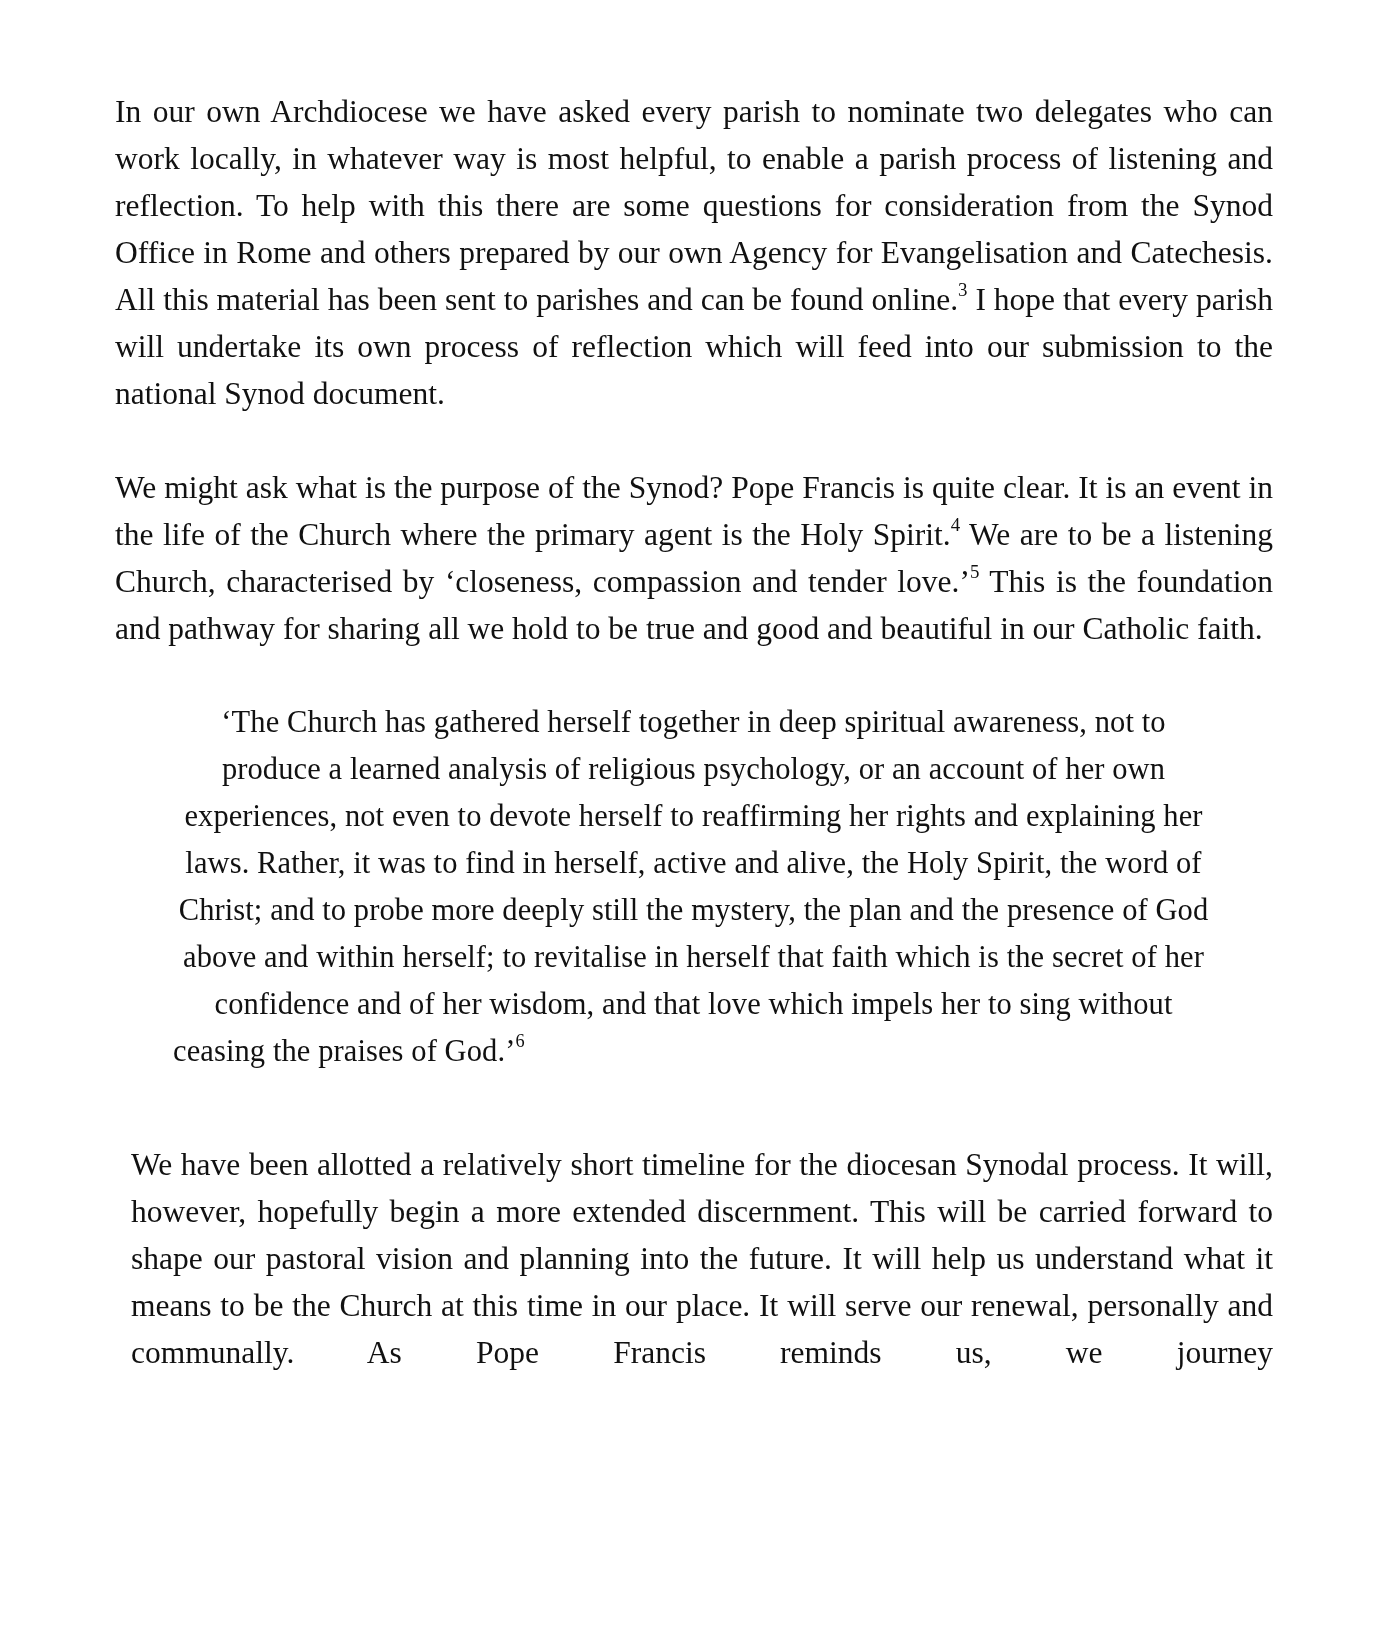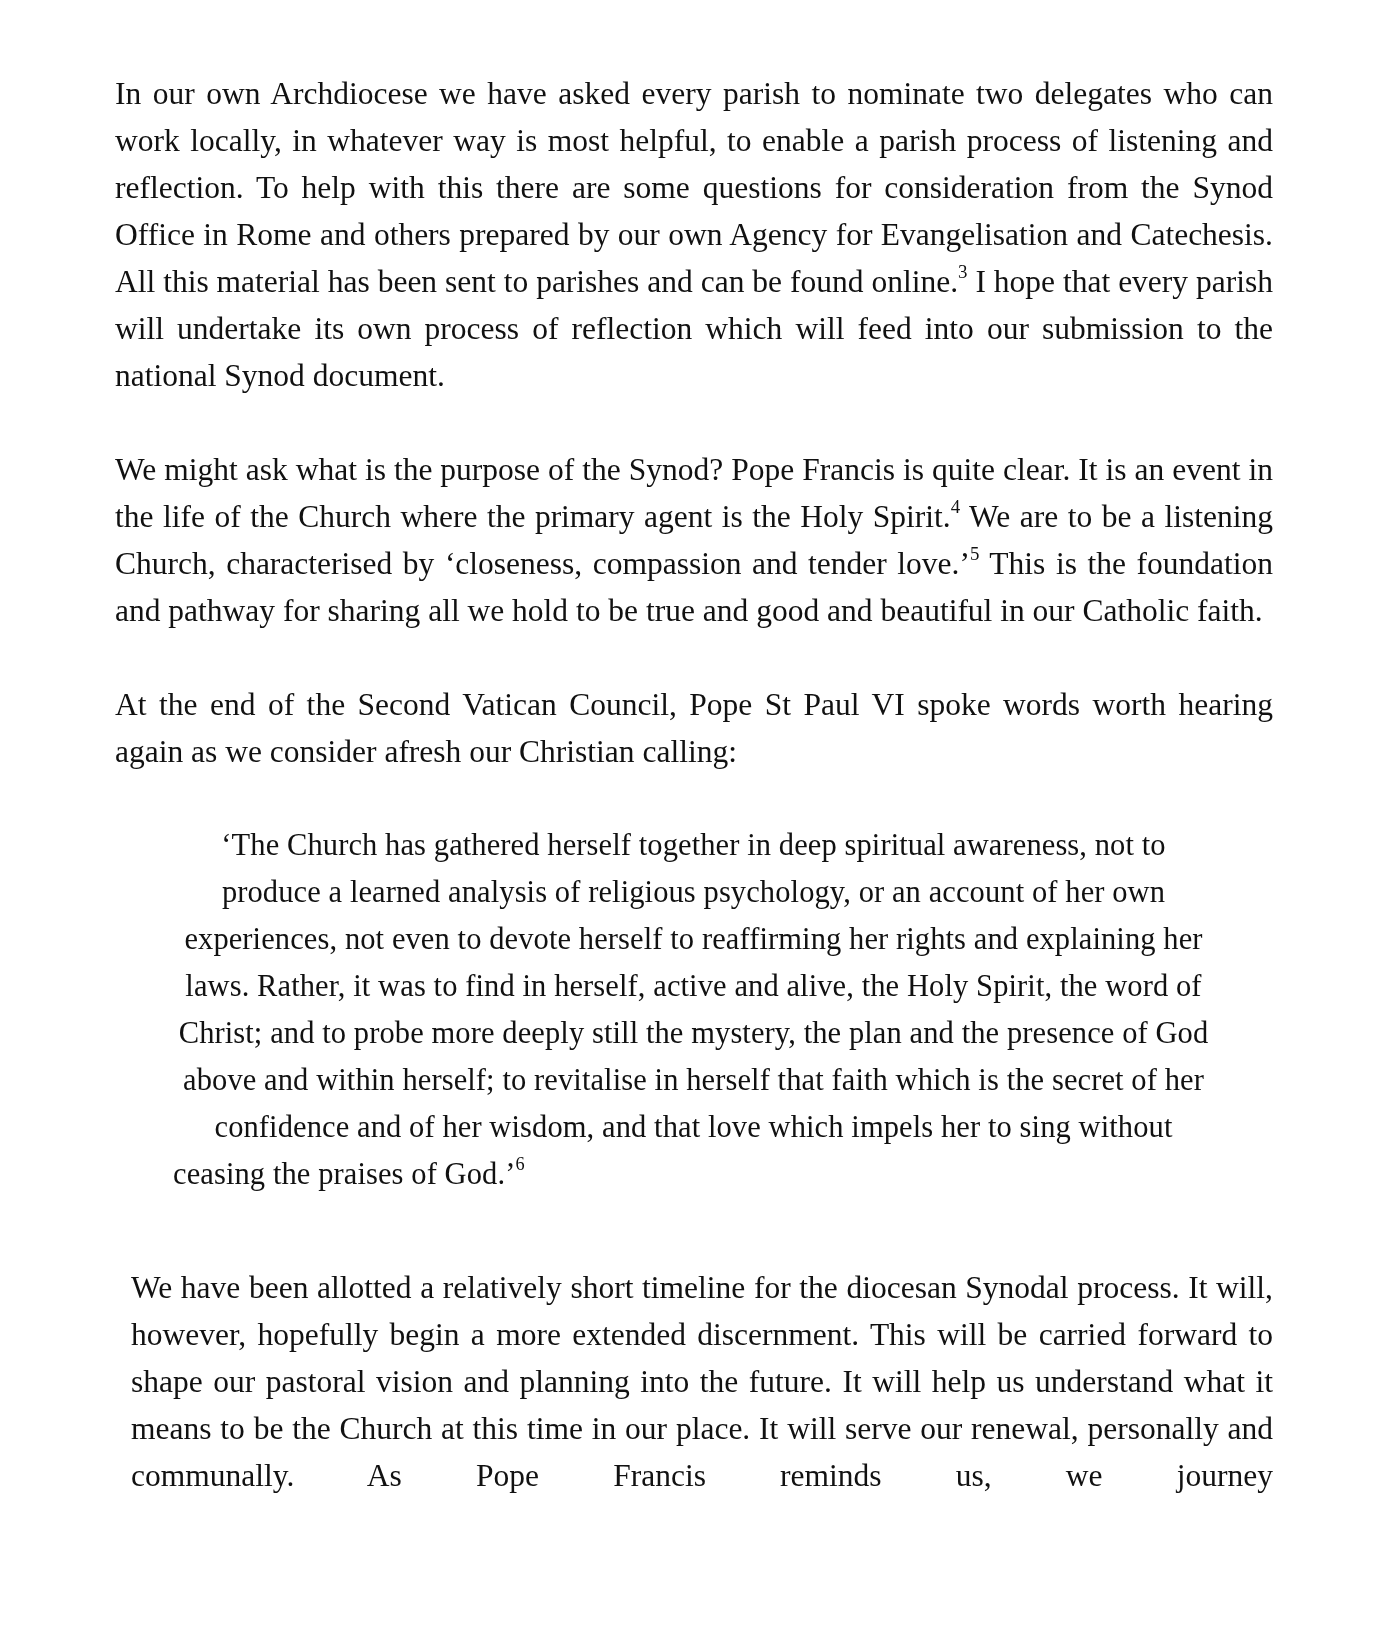--- a/index.html
+++ b/index.html
@@ -10,21 +10,21 @@
     body {
       width: 1396px;
       height: 1650px;
       overflow: hidden;
       position: relative;
       color: #111111;
     }
     .page {
       position: absolute;
       left: 115px;
-      top: 70px;
+      top: 88px;
       width: 1158px;
       font-family: "Liberation Serif", "DejaVu Serif", serif;
       font-size: 31.5px;
       line-height: 47px;
     }
     .para {
       margin: 0 0 47px 0;
       text-align: justify;
       text-align-last: left;
       hyphens: none;
@@ -54,23 +54,20 @@
 <div class="page">
 
   <p class="para">
     <span>In our own Archdiocese we have asked every parish to nominate two delegates who can work locally, in whatever way is most helpful, to enable a parish process of listening and reflection. To help with this there are some questions for consideration from the Synod Office in Rome and others prepared by our own Agency for Evangelisation and Catechesis. All this material has been sent to parishes and can be found online.</span><sup class="fn">3</sup><span> I hope that every parish will undertake its own process of reflection which will feed into our submission to the national Synod document.</span>
   </p>
 
   <p class="para">
     <span>We might ask what is the purpose of the Synod? Pope Francis is quite clear. It is an event in the life of the Church where the primary agent is the Holy Spirit.</span><sup class="fn">4</sup><span> We are to be a listening Church, characterised by ‘closeness, compassion and tender love.’</span><sup class="fn">5</sup><span> This is the foundation and pathway for sharing all we hold to be true and good and beautiful in our Catholic faith.</span>
   </p>
 
-  <p class="para">
-    <span>At the end of the Second Vatican Council, Pope St Paul VI spoke words worth hearing again as we consider afresh our Christian calling:</span>
-  </p>
 
   <blockquote class="para quote">
     <span>‘The Church has gathered herself together in deep spiritual awareness, not to produce a learned analysis of religious psychology, or an account of her own experiences, not even to devote herself to reaffirming her rights and explaining her laws. Rather, it was to find in herself, active and alive, the Holy Spirit, the word of Christ; and to probe more deeply still the mystery, the plan and the presence of God above and within herself; to revitalise in herself that faith which is the secret of her confidence and of her wisdom, and that love which impels her to sing without ceasing the praises of God.’</span><sup class="fn">6</sup>
   </blockquote>
 
   <p class="para last-open">
     <span>We have been allotted a relatively short timeline for the diocesan Synodal process. It will, however, hopefully begin a more extended discernment. This will be carried forward to shape our pastoral vision and planning into the future. It will help us understand what it means to be the Church at this time in our place. It will serve our renewal, personally and communally. As Pope Francis reminds us, we journey</span>
   </p>
 
 </div>

